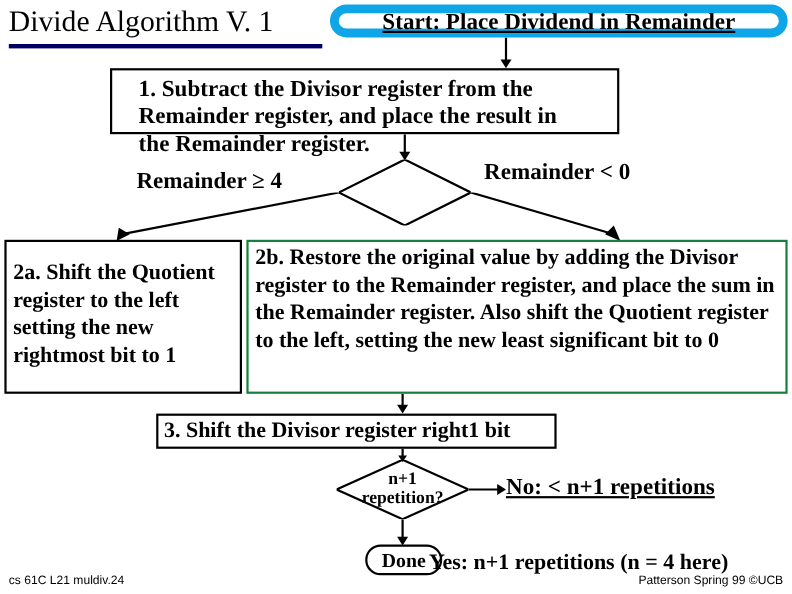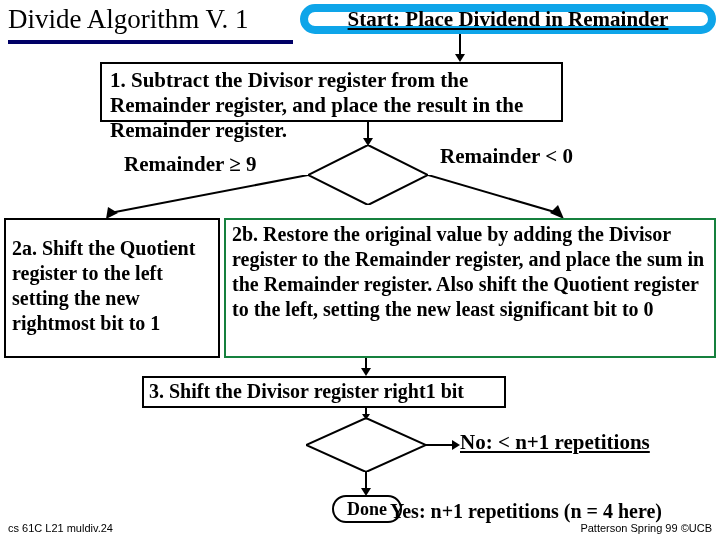--- a/index.html
+++ b/index.html
@@ -42,21 +42,21 @@
     font-weight: bold;
     text-decoration: underline;
   }
   .box1 {
     position: absolute;
     top: 62px;
     left: 100px;
     width: 463px;
     height: 60px;
     border: 2px solid #000;
-    padding: 4px 8px;
+    padding: 4px 24px;
     font-size: 21px;
     font-weight: bold;
   }
   .test-diamond {
     position: absolute;
     top: 145px;
     left: 308px;
     width: 120px;
     height: 60px;
     display: flex;
@@ -198,21 +198,21 @@
   <line x1="10" y1="0" x2="10" y2="18" stroke="#000" stroke-width="2"></line>
   <polygon points="10,24 5,16 15,16" fill="#000"></polygon>
 </svg>
 
 <div class="test-diamond">
   <svg width="120" height="60">
       <polygon points="60,0 120,30 60,60 0,30" fill="none" stroke="#000" stroke-width="2"></polygon>
     </svg>
 </div>
 
-<div class="label-left">Remainder ≥ 9</div>
+<div class="label-left">Remainder ≥ 4</div>
 <div class="label-right">Remainder &lt; 0</div>
 
 <svg class="arrow" style="top:175px;left:100px" width="210" height="48">
   <line x1="208" y1="0" x2="10" y2="38" stroke="#000" stroke-width="2"></line>
   <polygon points="6,44 8,32 18,38" fill="#000"></polygon>
 </svg>
 <svg class="arrow" style="top:175px;left:428px" width="150" height="48">
   <line x1="0" y1="0" x2="130" y2="38" stroke="#000" stroke-width="2"></line>
   <polygon points="136,44 122,38 130,30" fill="#000"></polygon>
 </svg>
@@ -229,20 +229,24 @@
 
 <svg class="arrow" style="top:408px;left:356px" width="20" height="14">
   <line x1="10" y1="0" x2="10" y2="8" stroke="#000" stroke-width="2"></line>
   <polygon points="10,12 6,6 14,6" fill="#000"></polygon>
 </svg>
 
 <div class="rep-diamond">
   <svg width="120" height="54">
       <polygon points="60,0 120,27 60,54 0,27" fill="none" stroke="#000" stroke-width="2"></polygon>
     </svg>
+  <div class="dtext">
+    <span>n+1</span><br>
+    <span>repetition?</span>
+  </div>
 </div>
 
 <svg class="arrow" style="top:436px;left:426px" width="38" height="18">
   <line x1="0" y1="9" x2="28" y2="9" stroke="#000" stroke-width="2"></line>
   <polygon points="34,9 26,4 26,14" fill="#000"></polygon>
 </svg>
 <div class="no-label">No: &lt; n+1 repetitions</div>
 
 <svg class="arrow" style="top:472px;left:356px" width="20" height="26">
   <line x1="10" y1="0" x2="10" y2="18" stroke="#000" stroke-width="2"></line>

